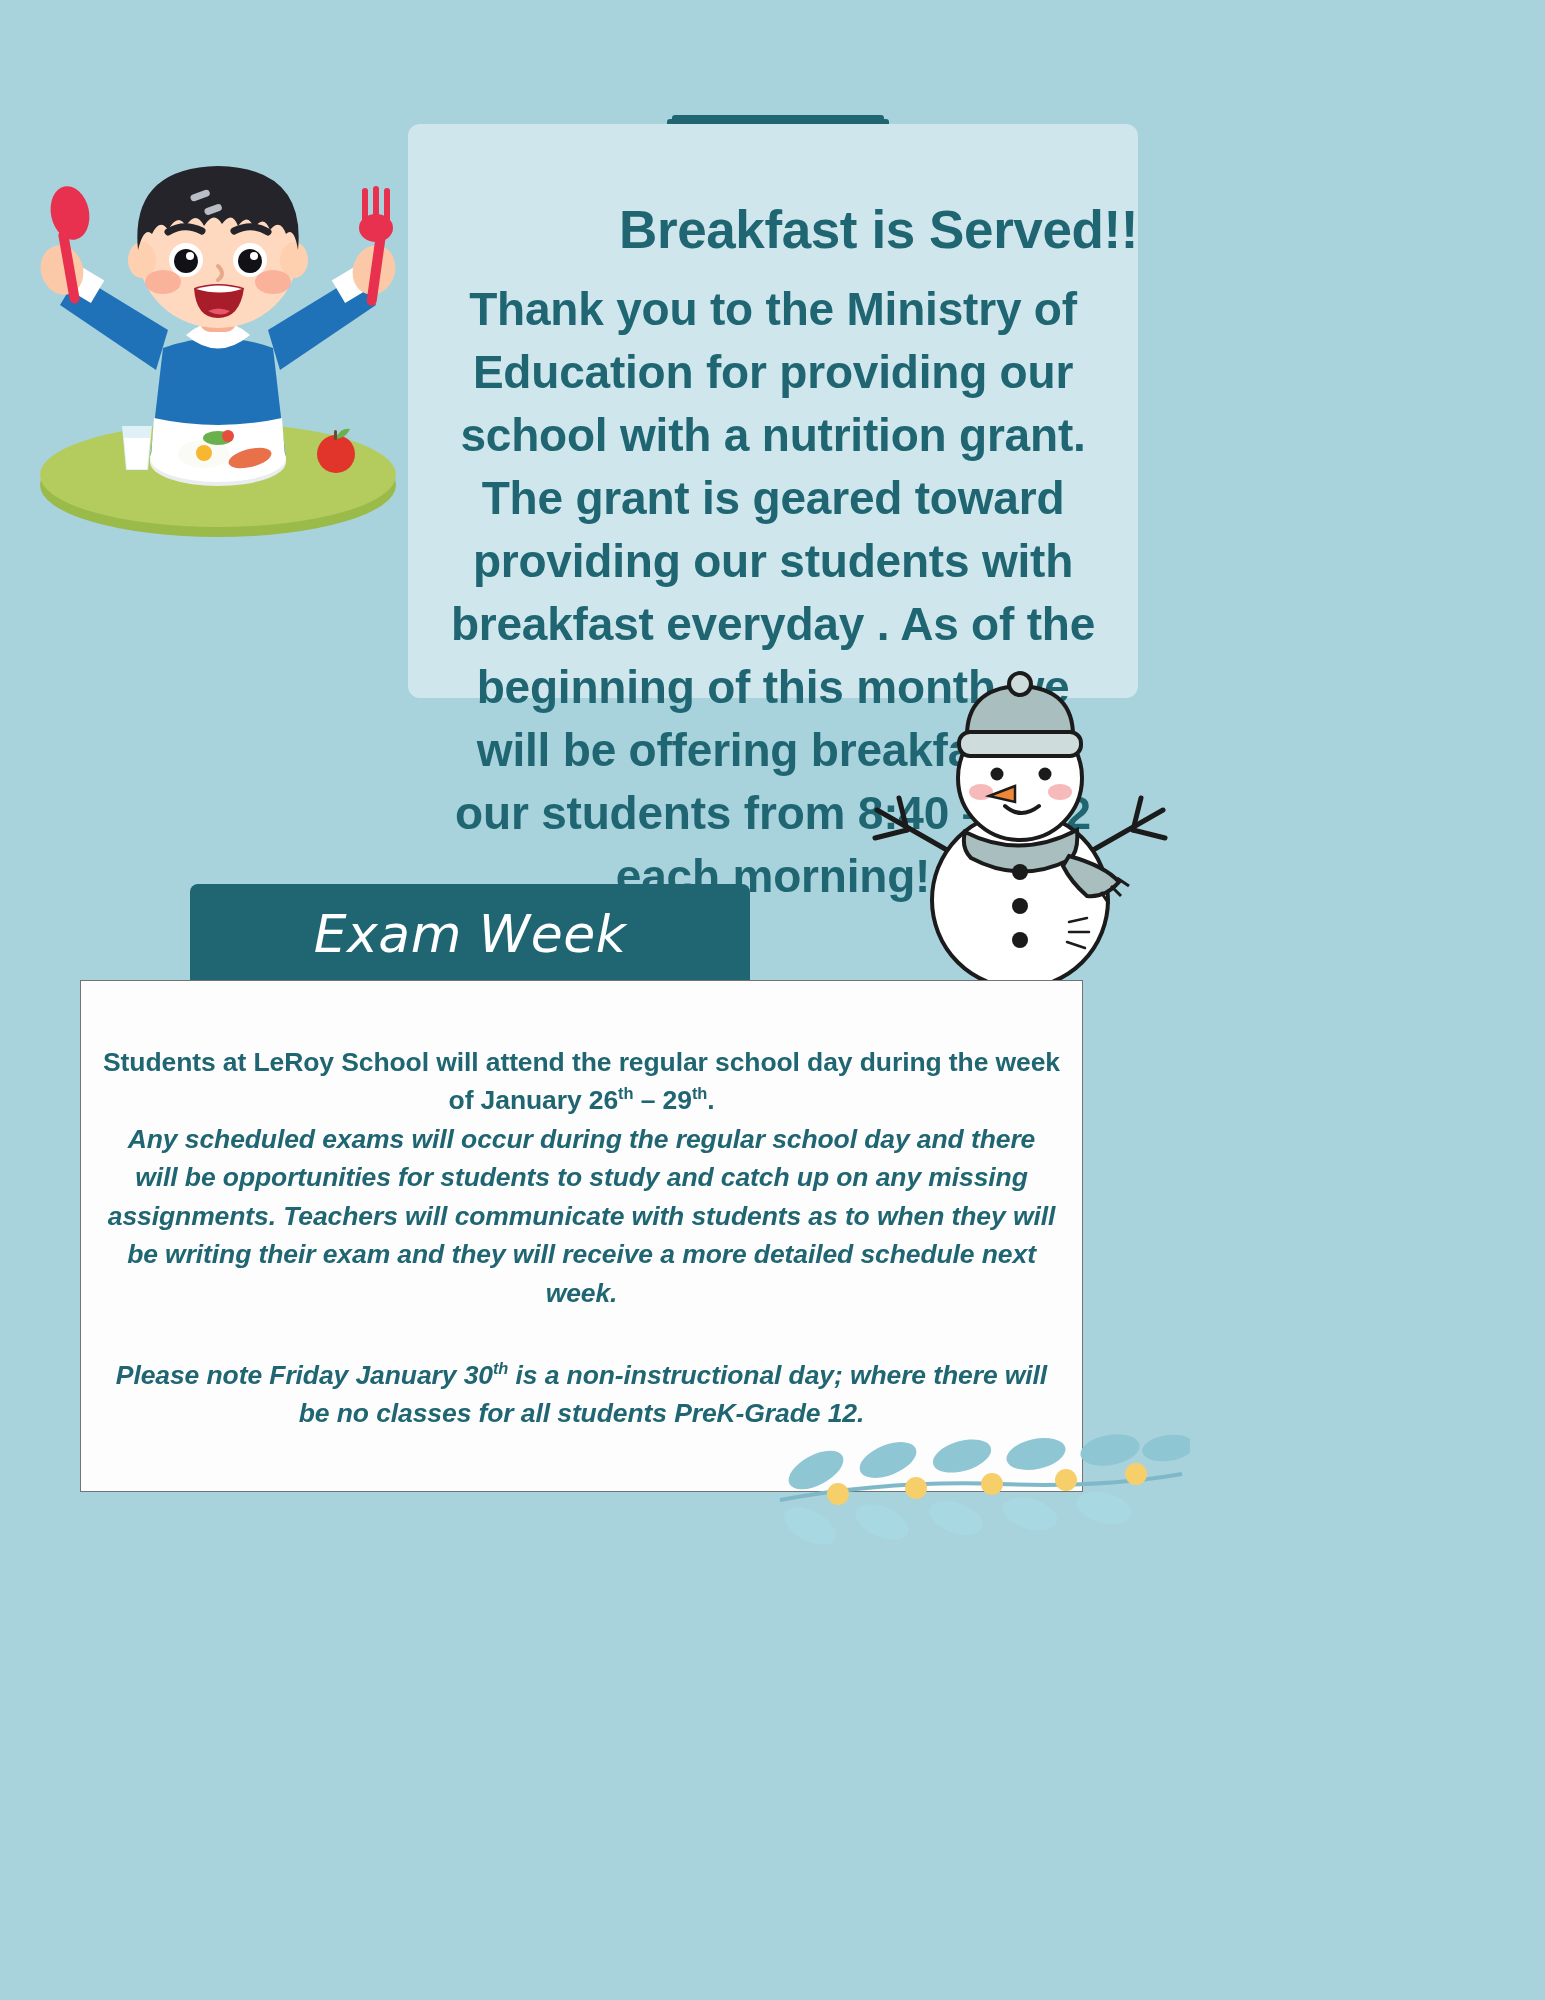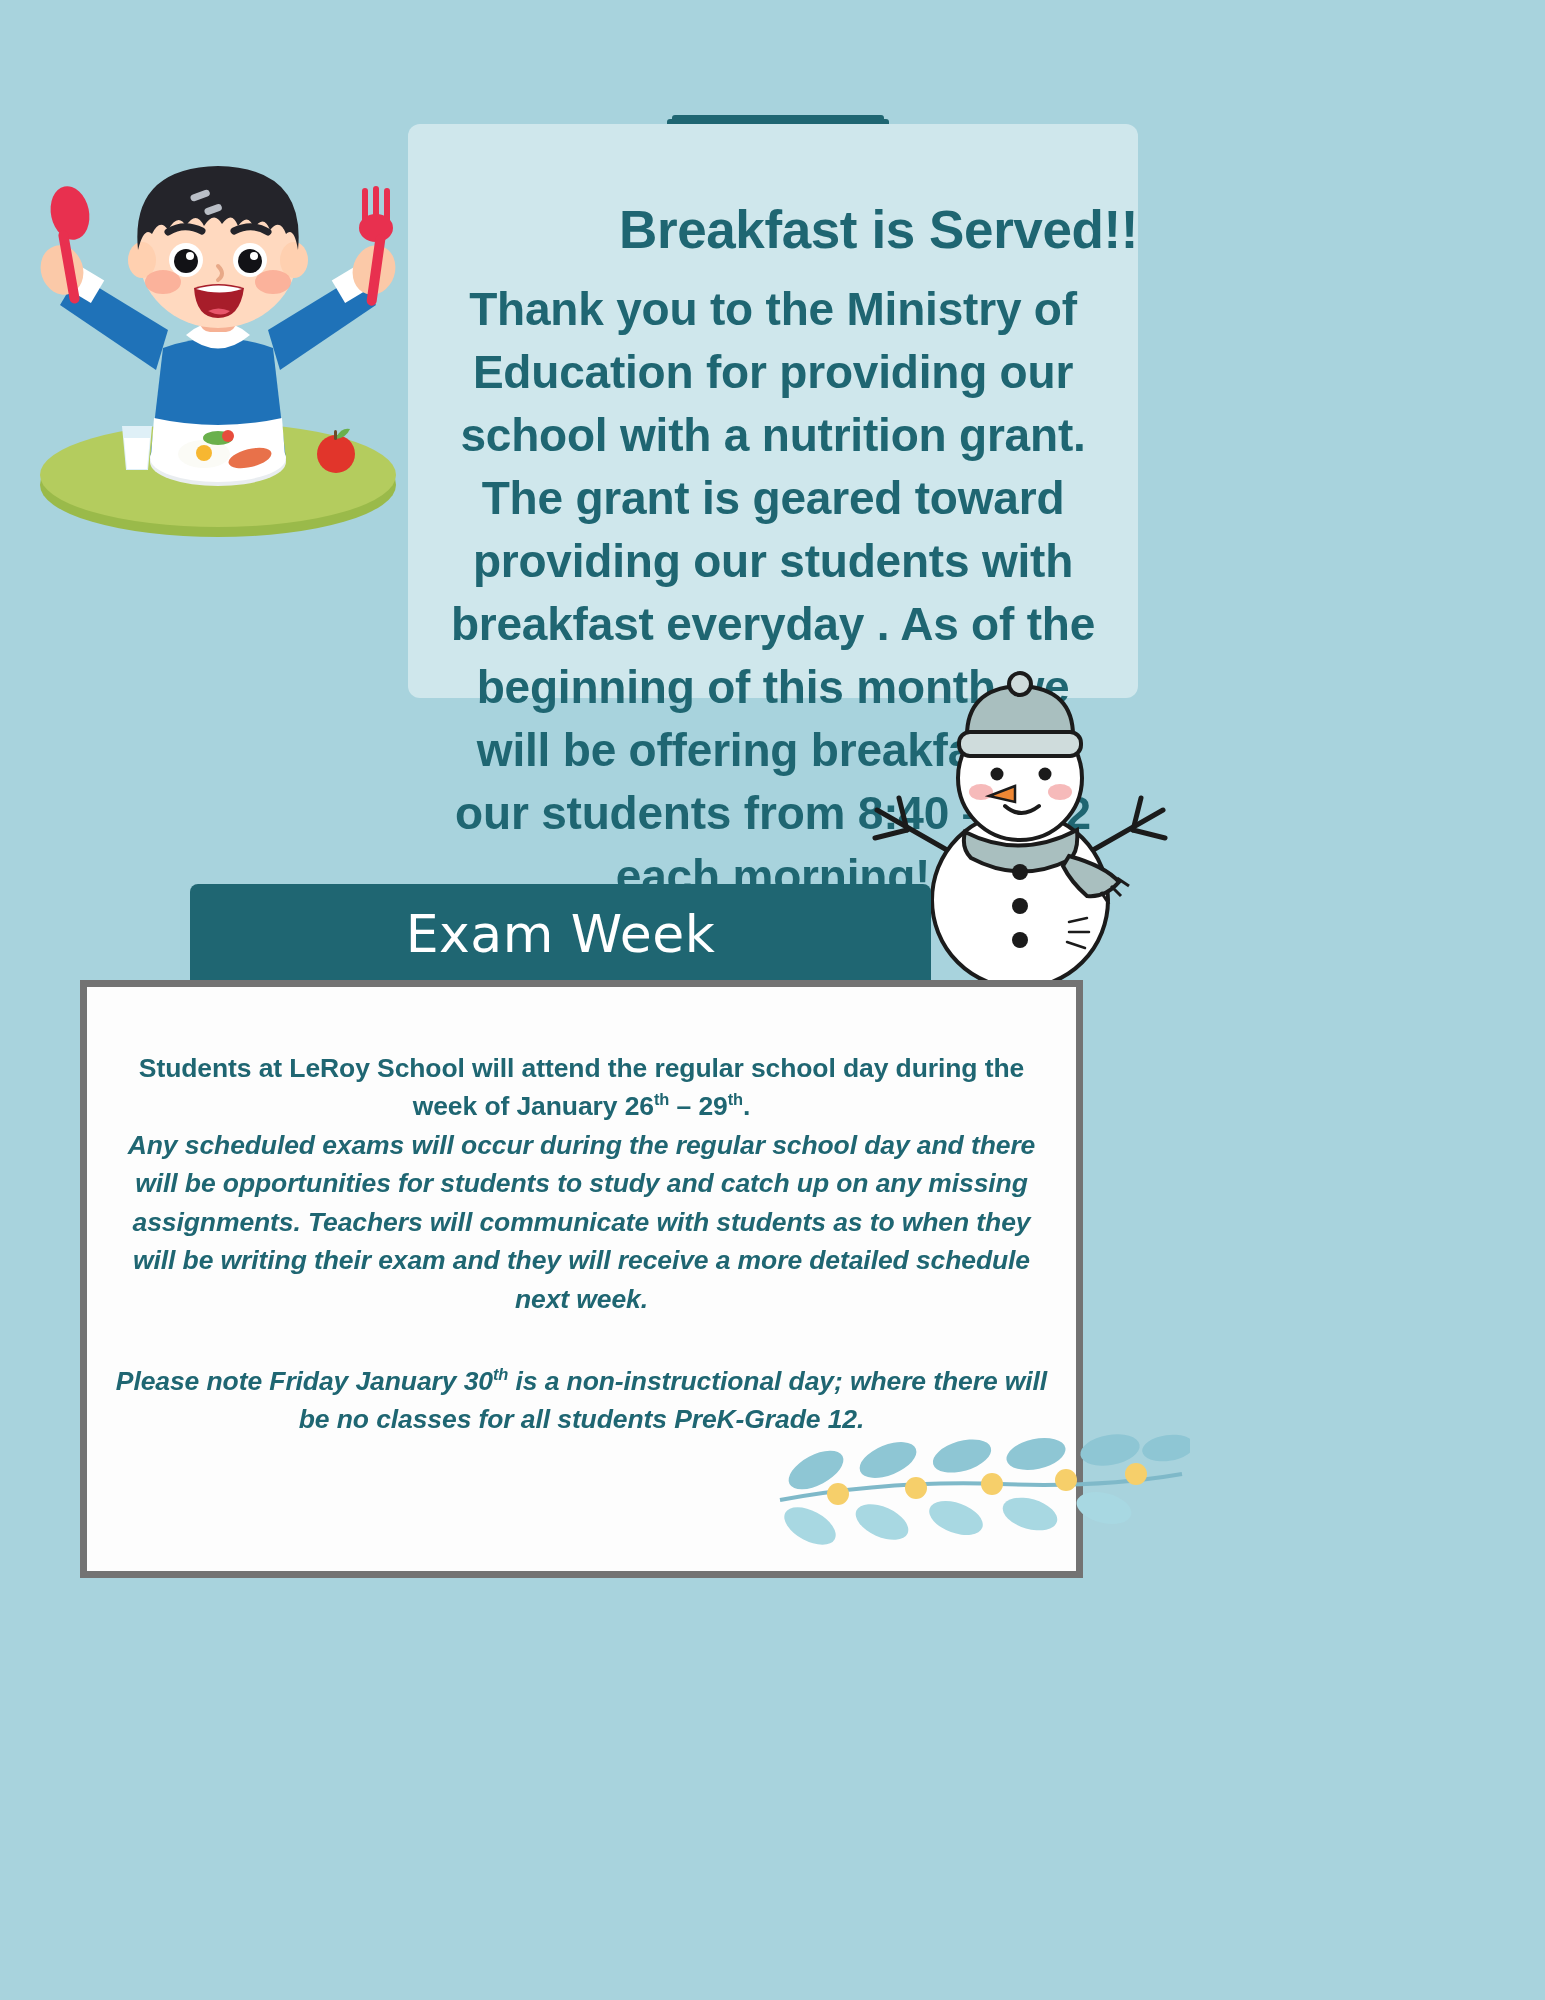--- a/index.html
+++ b/index.html
@@ -83,45 +83,46 @@
     top: 660px;
     width: 330px;
     height: 340px;
   }
 
   
   #exam-banner {
     position: absolute;
     left: 190px;
     top: 884px;
-    width: 741px;
+    width: 560px;
     height: 100px;
     background: #1f6672;
     border-radius: 8px 8px 0 0;
     display: flex;
     align-items: center;
     justify-content: center;
+    font-style: italic;
   }
   #exam-banner-label {
     color: #ffffff;
     font-size: 52px;
     font-weight: 400;
     letter-spacing: 0.5px;
     font-family: "DejaVu Sans", sans-serif;
   }
 
   
   #exam-box {
     position: absolute;
     left: 80px;
     top: 980px;
     width: 1003px;
-    height: 598px;
+    height: 512px;
     background: #fdfdfd;
-    border: 7px solid #737373;
+    border: 1px solid #737373;
     box-sizing: border-box;
   }
   .exam-para {
     color: #1f6672;
     font-size: 26.5px;
     font-weight: 700;
     line-height: 1.45;
     text-align: center;
     margin: 0;
     padding: 0 22px;

